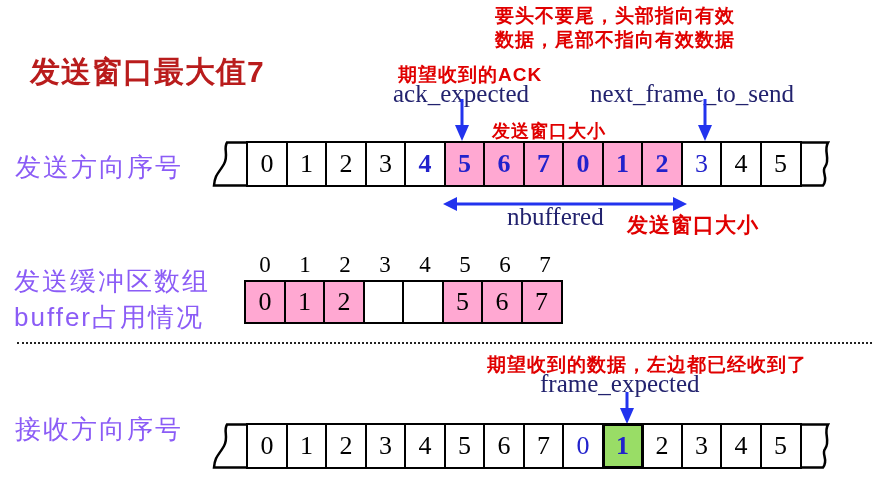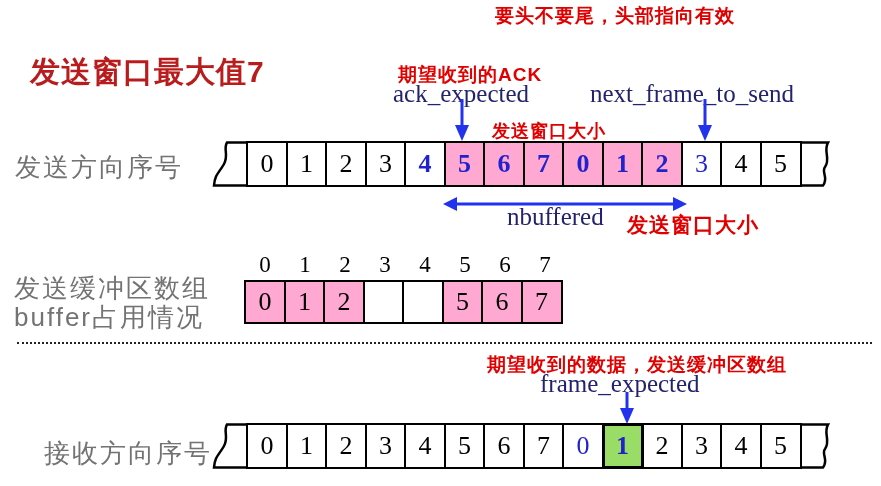--- a/index.html
+++ b/index.html
@@ -3,21 +3,21 @@
 <meta charset="utf-8">
 <style>
   html,body{margin:0;padding:0;background:#fff;}
   #stage{position:relative;width:881px;height:486px;background:#fff;overflow:hidden;
          font-family:"Liberation Sans",sans-serif;}
 
   .abs{position:absolute;}
 
   
   .title{font-size:30px;font-weight:bold;color:#b91c1c;letter-spacing:1px;}
-  .row-label{font-size:26px;color:#737373;letter-spacing:2px;}
+  .row-label{font-size:26px;color:#8b5cf6;letter-spacing:2px;}
   .red-note{color:#e00000;font-weight:bold;font-size:19px;letter-spacing:1px;white-space:nowrap;}
   .red-note.small{font-size:18px;}
   .red-note.mid{font-size:21px;}
   .navy-id{color:#22226e;font-size:25px;font-family:"Liberation Serif","DejaVu Serif",serif;white-space:nowrap;}
 
   
   .seq-row{position:absolute;display:flex;align-items:flex-start;height:46px;}
   .cells{display:flex;}
   .cell{width:42px;height:46px;box-sizing:border-box;border:2.5px solid #000;margin-left:-2.5px;
         display:flex;align-items:center;justify-content:center;background:#fff;
@@ -40,20 +40,21 @@
 </style>
 </head>
 <body>
 
 <div id="stage">
 
   <div class="abs title" style="left:30px;top:52px;">发送窗口最大值7</div>
 
   <div class="abs" style="left:420px;top:4px;width:390px;text-align:center;line-height:24px;">
     <div class="red-note">要头不要尾，头部指向有效</div>
+    <div class="red-note">数据，尾部不指向有效数据</div>
   </div>
   <div class="abs red-note" style="left:398px;top:62px;">期望收到的ACK</div>
   <div class="abs navy-id" style="left:393px;top:80px;">ack_expected</div>
   <div class="abs navy-id" style="left:590px;top:80px;">next_frame_to_send</div>
 
   <div class="abs" style="left:454px;top:99px;">
     <svg width="16" height="42" viewBox="0 0 16 42">
       <line x1="8" y1="0" x2="8" y2="28" stroke="#2233ee" stroke-width="3"></line>
       <polygon points="1,26 15,26 8,42" fill="#2233ee"></polygon>
     </svg>
@@ -95,21 +96,21 @@
   <div class="abs" style="left:442px;top:195px;">
     <svg width="246" height="18" viewBox="0 0 246 18">
       <line x1="13" y1="9" x2="233" y2="9" stroke="#2233ee" stroke-width="3"></line>
       <polygon points="1,9 15,2 15,16" fill="#2233ee"></polygon>
       <polygon points="245,9 231,2 231,16" fill="#2233ee"></polygon>
     </svg>
   </div>
   <div class="abs navy-id" style="left:507px;top:203px;">nbuffered</div>
   <div class="abs red-note mid" style="left:627px;top:211px;">发送窗口大小</div>
 
-  <div class="abs row-label" style="left:14px;top:271px;">发送缓冲区数组</div>
+  <div class="abs row-label" style="left:14px;top:264px;">发送缓冲区数组</div>
   <div class="abs row-label" style="left:14px;top:288px;margin-top:12px;">buffer占用情况</div>
   <div class="abs idx-row" style="left:245px;top:252px;">
       <div class="cell bg-white">0</div>
       <div class="cell bg-white">1</div>
       <div class="cell bg-white">2</div>
       <div class="cell bg-white">3</div>
       <div class="cell bg-white">4</div>
       <div class="cell bg-white">5</div>
       <div class="cell bg-white">6</div>
       <div class="cell bg-white">7</div>
@@ -120,30 +121,30 @@
       <div class="cell bg-pink">2</div>
       <div class="cell bg-white"></div>
       <div class="cell bg-white"></div>
       <div class="cell bg-pink">5</div>
       <div class="cell bg-pink">6</div>
       <div class="cell bg-pink">7</div>
     </div>
 
   <div class="abs dotted" style="left:17px;top:342px;width:855px;"></div>
 
-  <div class="abs red-note" style="left:487px;top:352px;">期望收到的数据，发送缓冲区数组</div>
+  <div class="abs red-note" style="left:487px;top:352px;">期望收到的数据，左边都已经收到了</div>
   <div class="abs navy-id" style="left:540px;top:370px;">frame_expected</div>
   <div class="abs" style="left:619px;top:392px;">
     <svg width="16" height="32" viewBox="0 0 16 32">
       <line x1="8" y1="0" x2="8" y2="18" stroke="#2233ee" stroke-width="3"></line>
       <polygon points="1,16 15,16 8,32" fill="#2233ee"></polygon>
     </svg>
   </div>
 
-  <div class="abs row-label" style="left:15px;top:436px;margin-left:29px;">接收方向序号</div>
+  <div class="abs row-label" style="left:15px;top:412px;">接收方向序号</div>
   <div class="seq-row" style="left:210px;top:423px;">
     <svg width="36" height="46" viewBox="0 0 36 46">
       <path d="M36 1.5 L17 1.5 C13 8 19 14 14 23 C9 32 5 33 4 44.5 L36 44.5" fill="#fff" stroke="#000" stroke-width="2.5"></path>
     </svg>
     <div class="cells">
         <div class="cell bg-white">0</div>
         <div class="cell bg-white">1</div>
         <div class="cell bg-white">2</div>
         <div class="cell bg-white">3</div>
         <div class="cell bg-white">4</div>

